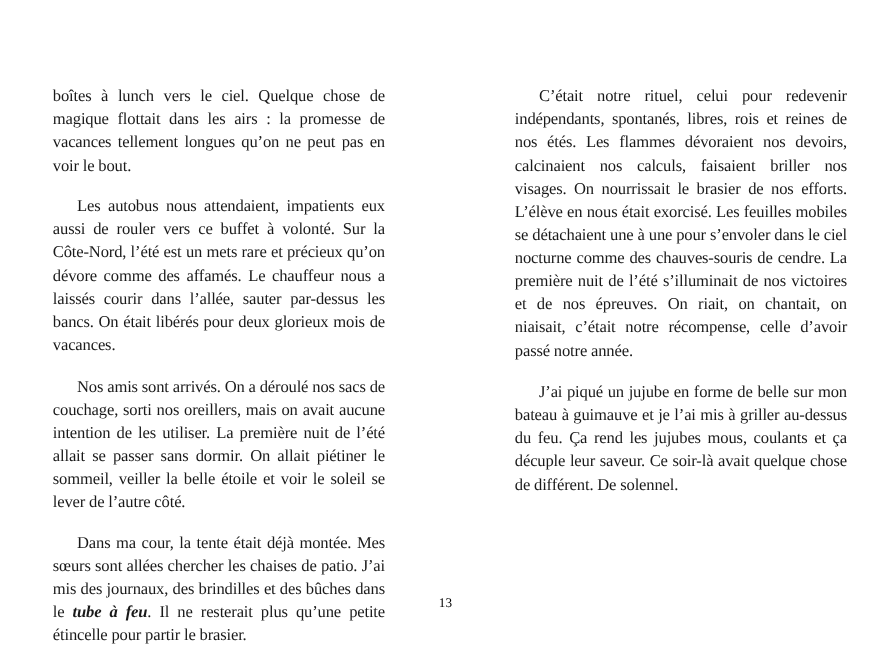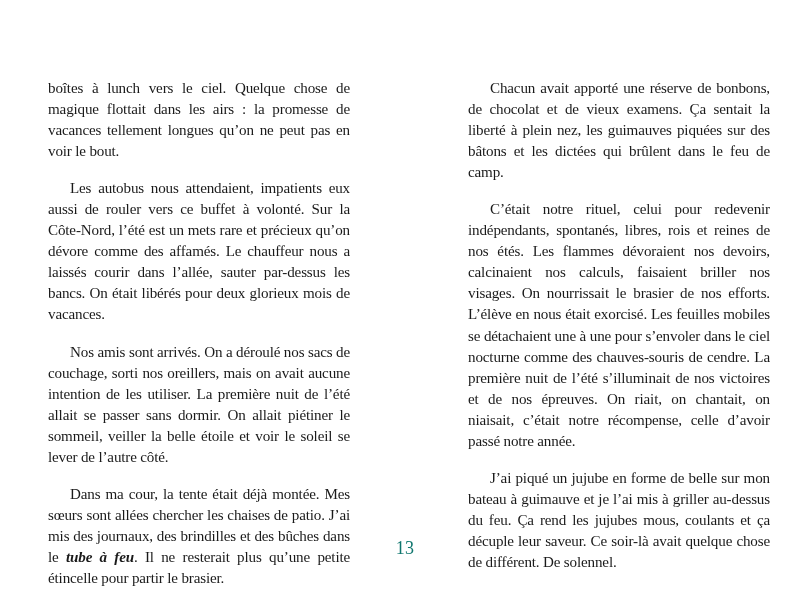--- a/index.html
+++ b/index.html
@@ -56,42 +56,41 @@
   .em-bi {
     font-weight: bold;
     font-style: italic;
   }
   .folio {
     position: absolute;
     left: 0;
     top: 538px;
     width: 810px;
     text-align: center;
-    font-size: 18px;
+    font-size: 12px;
     line-height: 20px;
-    color: #0f766e;
+    color: #000000;
     letter-spacing: 0.02em;
   }
 </style>
 </head>
 <body>
 
 <div class="page">
 
   <div class="columns">
 
     <div class="column left" id="col-left">
         <p class="para cont"><span>boîtes à lunch vers le ciel. Quelque chose de magique flottait dans les airs : la promesse de vacances tellement longues qu’on ne peut pas en voir le bout.</span></p>
         <p class="para"><span>Les autobus nous attendaient, impatients eux aussi de rouler vers ce buffet à volonté. Sur la Côte-Nord, l’été est un mets rare et précieux qu’on dévore comme des affamés. Le chauffeur nous a laissés courir dans l’allée, sauter par-dessus les bancs. On était libérés pour deux glorieux mois de vacances.</span></p>
         <p class="para"><span>Nos amis sont arrivés. On a déroulé nos sacs de couchage, sorti nos oreillers, mais on avait aucune intention de les utiliser. La première nuit de l’été allait se passer sans dormir. On allait piétiner le sommeil, veiller la belle étoile et voir le soleil se lever de l’autre côté.</span></p>
         <p class="para"><span>Dans ma cour, la tente était déjà montée. Mes sœurs sont allées chercher les chaises de patio. J’ai mis des journaux, des brindilles et des bûches dans le </span><span class="em-bi">tube à feu</span><span>. Il ne resterait plus qu’une petite étincelle pour partir le brasier.</span></p>
       </div>
 
     <div class="column right" id="col-right">
-        <p class="para"><span>Chacun avait apporté une réserve de bonbons, de chocolat et de vieux examens. Ça sentait la liberté à plein nez, les guimauves piquées sur des bâtons et les dictées qui brûlent dans le feu de camp.</span></p>
         <p class="para"><span>C’était notre rituel, celui pour redevenir indépendants, spontanés, libres, rois et reines de nos étés. Les flammes dévoraient nos devoirs, calcinaient nos calculs, faisaient briller nos visages. On nourrissait le brasier de nos efforts. L’élève en nous était exorcisé. Les feuilles mobiles se détachaient une à une pour s’envoler dans le ciel nocturne comme des chauves-souris de cendre. La première nuit de l’été s’illuminait de nos victoires et de nos épreuves. On riait, on chantait, on niaisait, c’était notre récompense, celle d’avoir passé notre année.</span></p>
         <p class="para"><span>J’ai piqué un jujube en forme de belle sur mon bateau à guimauve et je l’ai mis à griller au-dessus du feu. Ça rend les jujubes mous, coulants et ça décuple leur saveur. Ce soir-là avait quelque chose de différent. De solennel.</span></p>
       </div>
 
   </div>
 
   <div class="folio">13</div>
 
 </div>
 

